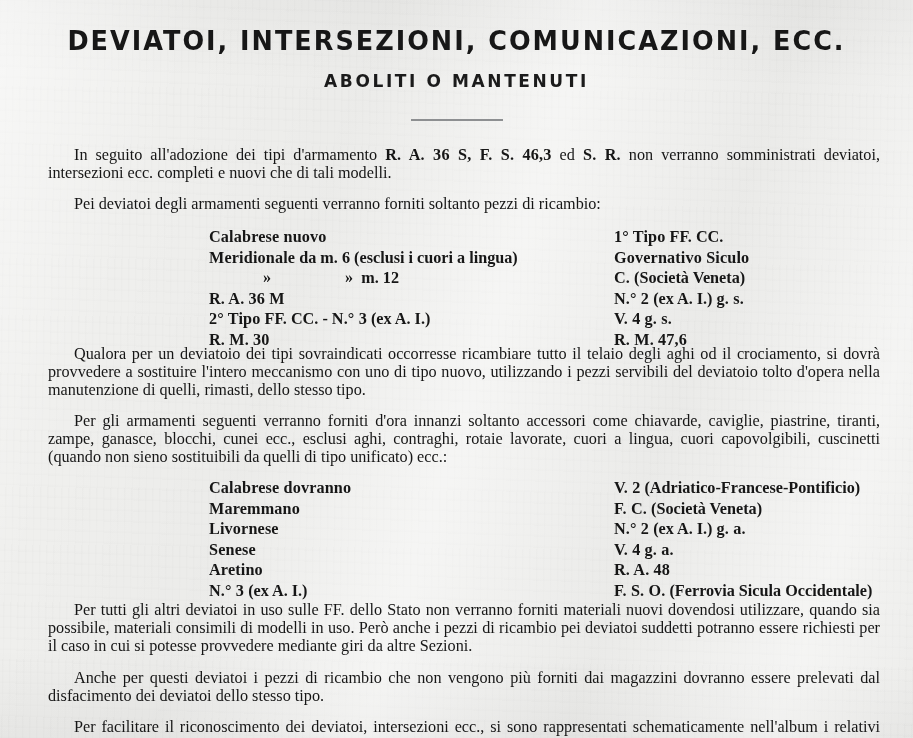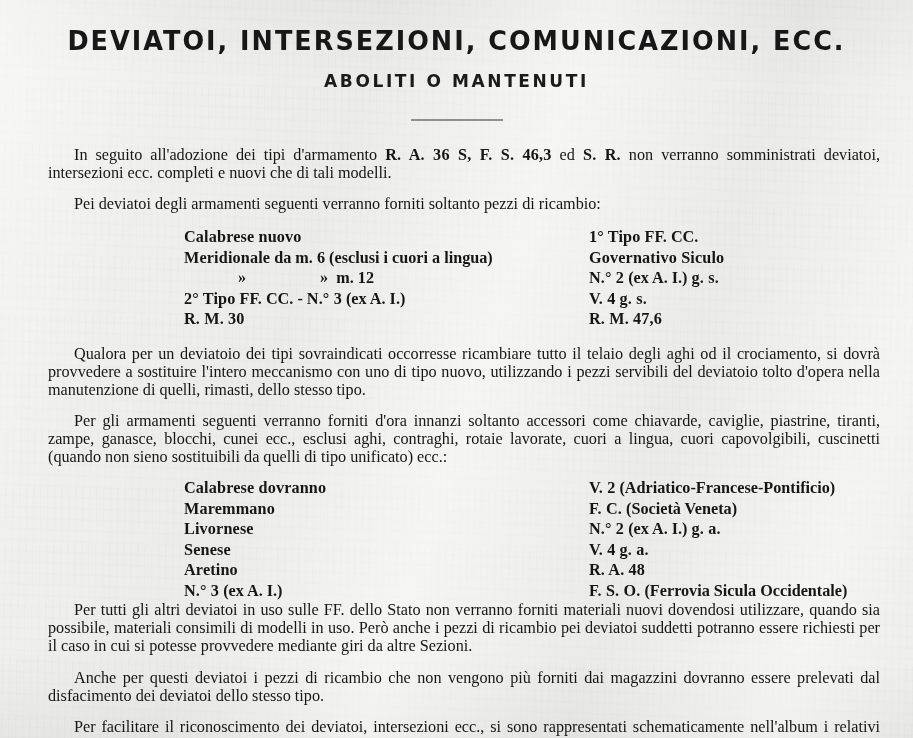--- a/index.html
+++ b/index.html
@@ -83,20 +83,21 @@
 
   .block-1 { padding-top: 17px; }
   .block-2 { padding-top: 9px; }
   .block-3 { padding-top: 10px; }
 
   
   .list {
     position: relative;
     font-size: 16.2px;
     line-height: 20.6px;
+    margin-left: 25px;
   }
   .list .col {
     position: absolute;
     top: 0;
   }
   .list .col-left  { left: 168px; }
   .list .col-right { left: 573px; }
   .list .row { white-space: nowrap; }
   .list .bold { font-weight: bold; letter-spacing: 0.15px; }
   .list .reg  { font-weight: bold; }
@@ -122,26 +123,28 @@
 
   <p class="para block-1"><span class="ind"></span><span>In seguito all'adozione dei tipi d'armamento </span><b>R. A. 36 S, F. S. 46,3</b><span> ed </span><b>S. R.</b><span> non verranno somministrati deviatoi, intersezioni ecc. completi e nuovi che di tali modelli.</span></p>
 
   <p class="para block-2"><span class="ind"></span><span>Pei deviatoi degli armamenti seguenti verranno forniti soltanto pezzi di ricambio:</span></p>
 
   <div class="list list-1">
     <div class="col col-left">
       <div class="row"><span class="bold">Calabrese nuovo</span><span class="reg"></span></div>
       <div class="row"><span class="bold">Meridionale</span><span class="reg"> da m. 6 (esclusi i cuori a lingua)</span></div>
       <div class="row"><span class="ditto-a"></span><span class="reg">»</span><span class="ditto-b"></span><span class="reg">»</span><span class="reg">&nbsp;&nbsp;</span><span class="reg">m. 12</span></div>
+      <div class="row"><span class="bold">R. A. 36 M</span><span class="reg"></span></div>
       <div class="row"><span class="bold">2° Tipo</span><span class="reg"> FF. CC. - </span><span class="bold">N.° 3</span><span class="reg"> (ex A. I.)</span></div>
       <div class="row"><span class="bold">R. M. 30</span><span class="reg"></span></div>
     </div>
     <div class="col col-right">
       <div class="row"><span class="bold">1° Tipo</span><span class="reg"> FF. CC.</span></div>
       <div class="row"><span class="bold">Governativo Siculo</span><span class="reg"></span></div>
+      <div class="row"><span class="bold">C.</span><span class="reg"> (Società Veneta)</span></div>
       <div class="row"><span class="bold">N.° 2</span><span class="reg"> (ex A. I.) </span><span class="bold">g. s.</span><span class="reg"></span></div>
       <div class="row"><span class="bold">V. 4 g. s.</span><span class="reg"></span></div>
       <div class="row"><span class="bold">R. M. 47,6</span><span class="reg"></span></div>
     </div>
   </div>
 
   <p class="para block-3"><span class="ind"></span><span>Qualora per un deviatoio dei tipi sovraindicati occorresse ricambiare tutto il telaio degli aghi od il crociamento, si dovrà provvedere a sostituire l'intero meccanismo con uno di tipo nuovo, utilizzando i pezzi servibili del deviatoio tolto d'opera nella manutenzione di quelli, rimasti, dello stesso tipo.</span></p>
 
   <p class="para block-2"><span class="ind"></span><span>Per gli armamenti seguenti verranno forniti d'ora innanzi soltanto accessori come chiavarde, caviglie, piastrine, tiranti, zampe, ganasce, blocchi, cunei ecc., esclusi aghi, contraghi, rotaie lavorate, cuori a lingua, cuori capovolgibili, cuscinetti (quando non sieno sostituibili da quelli di tipo unificato) ecc.:</span></p>
 

